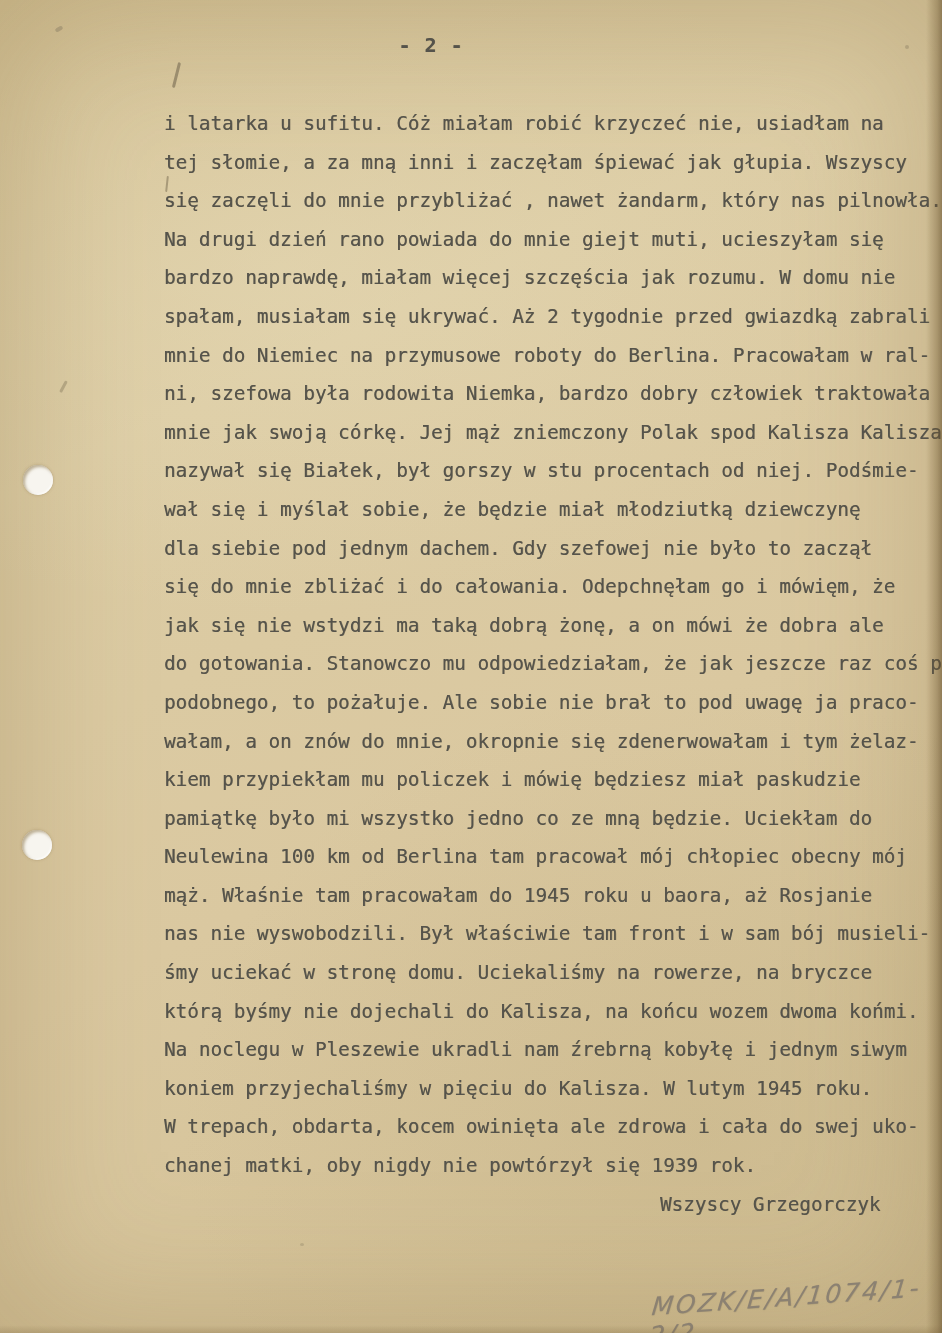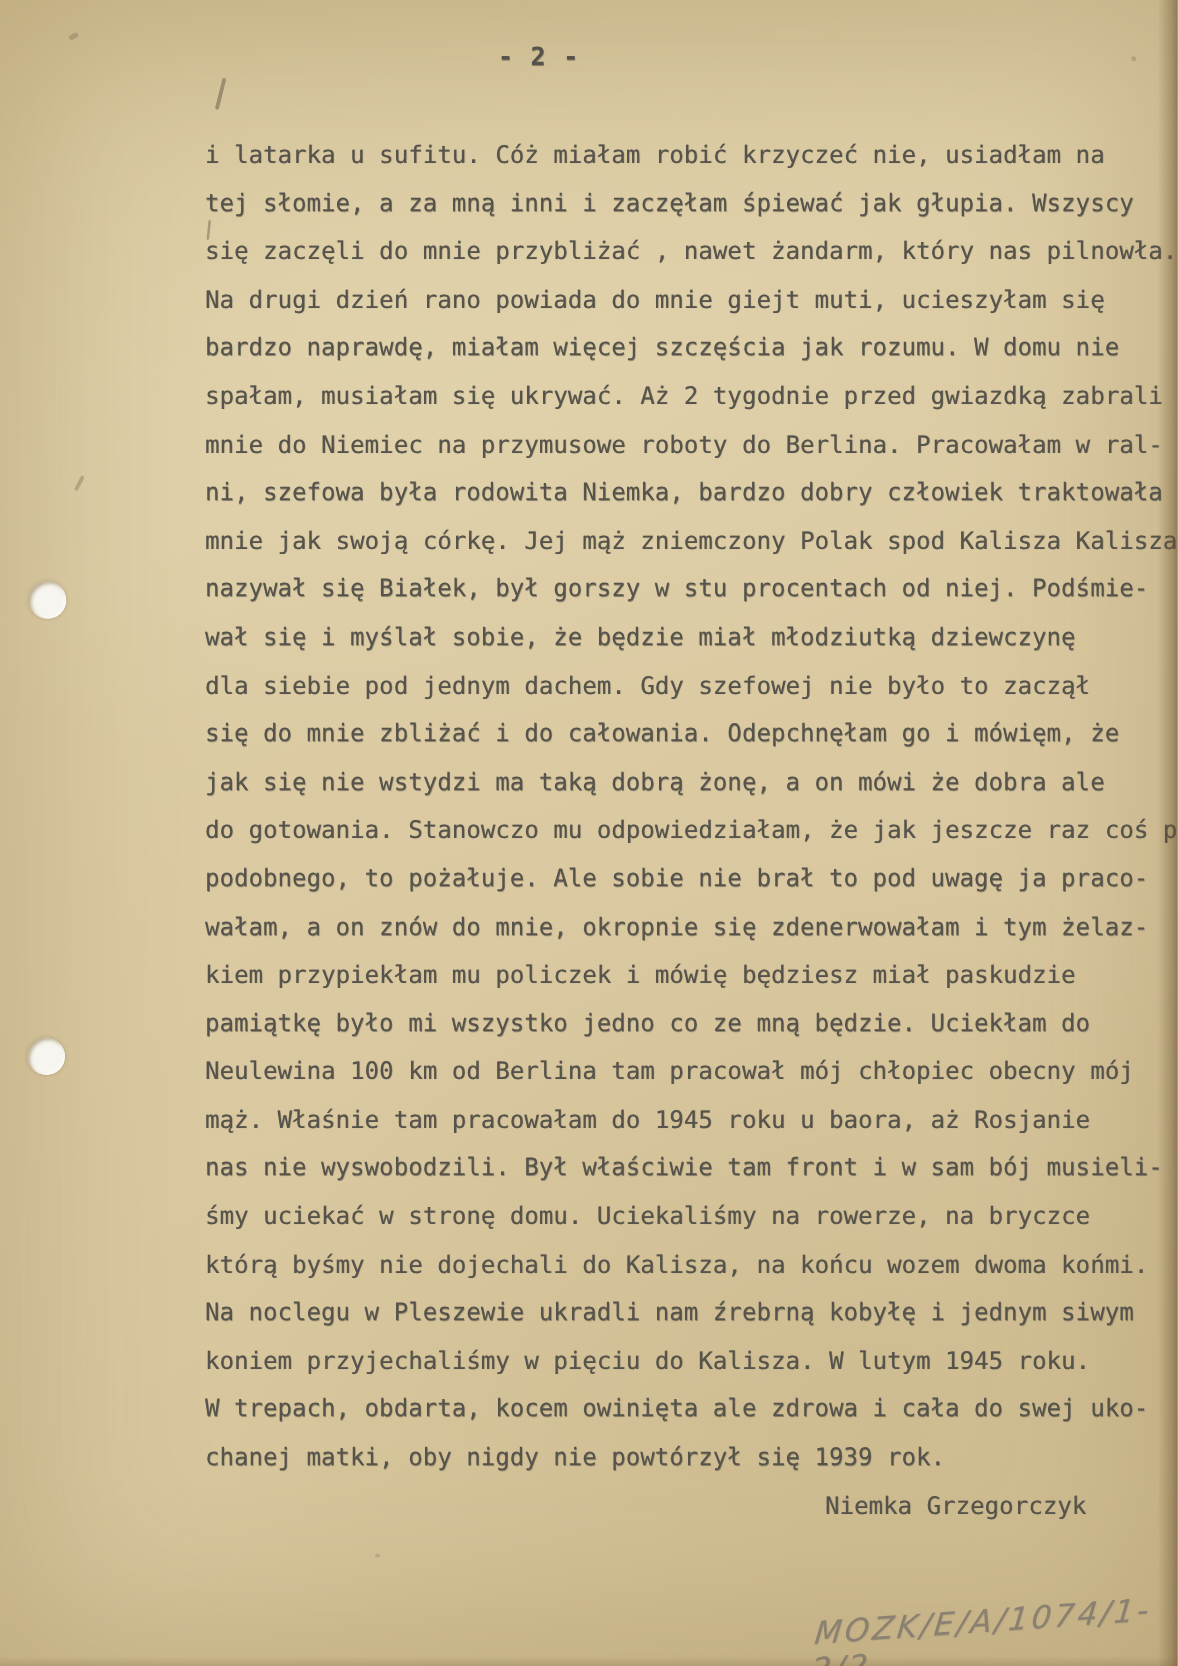--- a/index.html
+++ b/index.html
@@ -90,19 +90,19 @@
   <div class="pencil-mark mark-speck-1"></div>
   <div class="pencil-mark mark-speck-2"></div>
   <div class="pencil-mark mark-speck-3"></div>
   <div class="pencil-mark mark-speck-4"></div>
 
   <div class="punch-hole hole-1"></div>
   <div class="punch-hole hole-2"></div>
 
   <div class="text-block typewriter"><div class="line">i latarka u sufitu. Cóż miałam robić krzyczeć nie, usiadłam na</div><div class="line">tej słomie, a za mną inni i zaczęłam śpiewać jak głupia. Wszyscy</div><div class="line">się zaczęli do mnie przybliżać , nawet żandarm, który nas pilnowła.</div><div class="line">Na drugi dzień rano powiada do mnie giejt muti, ucieszyłam się</div><div class="line">bardzo naprawdę, miałam więcej szczęścia jak rozumu. W domu nie</div><div class="line">spałam, musiałam się ukrywać. Aż 2 tygodnie przed gwiazdką zabrali</div><div class="line">mnie do Niemiec na przymusowe roboty do Berlina. Pracowałam w ral-</div><div class="line">ni, szefowa była rodowita Niemka, bardzo dobry człowiek traktowała</div><div class="line">mnie jak swoją córkę. Jej mąż zniemczony Polak spod Kalisza Kalisza</div><div class="line">nazywał się Białek, był gorszy w stu procentach od niej. Podśmie-</div><div class="line">wał się i myślał sobie, że będzie miał młodziutką dziewczynę</div><div class="line">dla siebie pod jednym dachem. Gdy szefowej nie było to zaczął</div><div class="line">się do mnie zbliżać i do całowania. Odepchnęłam go i mówięm, że</div><div class="line">jak się nie wstydzi ma taką dobrą żonę, a on mówi że dobra ale</div><div class="line">do gotowania. Stanowczo mu odpowiedziałam, że jak jeszcze raz coś po</div><div class="line">podobnego, to pożałuje. Ale sobie nie brał to pod uwagę ja praco-</div><div class="line">wałam, a on znów do mnie, okropnie się zdenerwowałam i tym żelaz-</div><div class="line">kiem przypiekłam mu policzek i mówię będziesz miał paskudzie</div><div class="line">pamiątkę było mi wszystko jedno co ze mną będzie. Uciekłam do</div><div class="line">Neulewina 100 km od Berlina tam pracował mój chłopiec obecny mój</div><div class="line">mąż. Właśnie tam pracowałam do 1945 roku u baora, aż Rosjanie</div><div class="line">nas nie wyswobodzili. Był właściwie tam front i w sam bój musieli-</div><div class="line">śmy uciekać w stronę domu. Uciekaliśmy na rowerze, na bryczce</div><div class="line">którą byśmy nie dojechali do Kalisza, na końcu wozem dwoma końmi.</div><div class="line">Na noclegu w Pleszewie ukradli nam źrebrną kobyłę i jednym siwym</div><div class="line">koniem przyjechaliśmy w pięciu do Kalisza. W lutym 1945 roku.</div><div class="line">W trepach, obdarta, kocem owinięta ale zdrowa i cała do swej uko-</div><div class="line">chanej matki, oby nigdy nie powtórzył się 1939 rok.</div></div>
 
-  <div class="signature typewriter">Niemka Grzegorczyk</div>
+  <div class="signature typewriter">Wszyscy Grzegorczyk</div>
 
   <div class="archive-ref">MOZK/E/A/1074/1-2/2</div>
 
   <div class="edge-shadow-right"></div>
   <div class="edge-shadow-bottom"></div>
 </div>
 
 </body></html>

